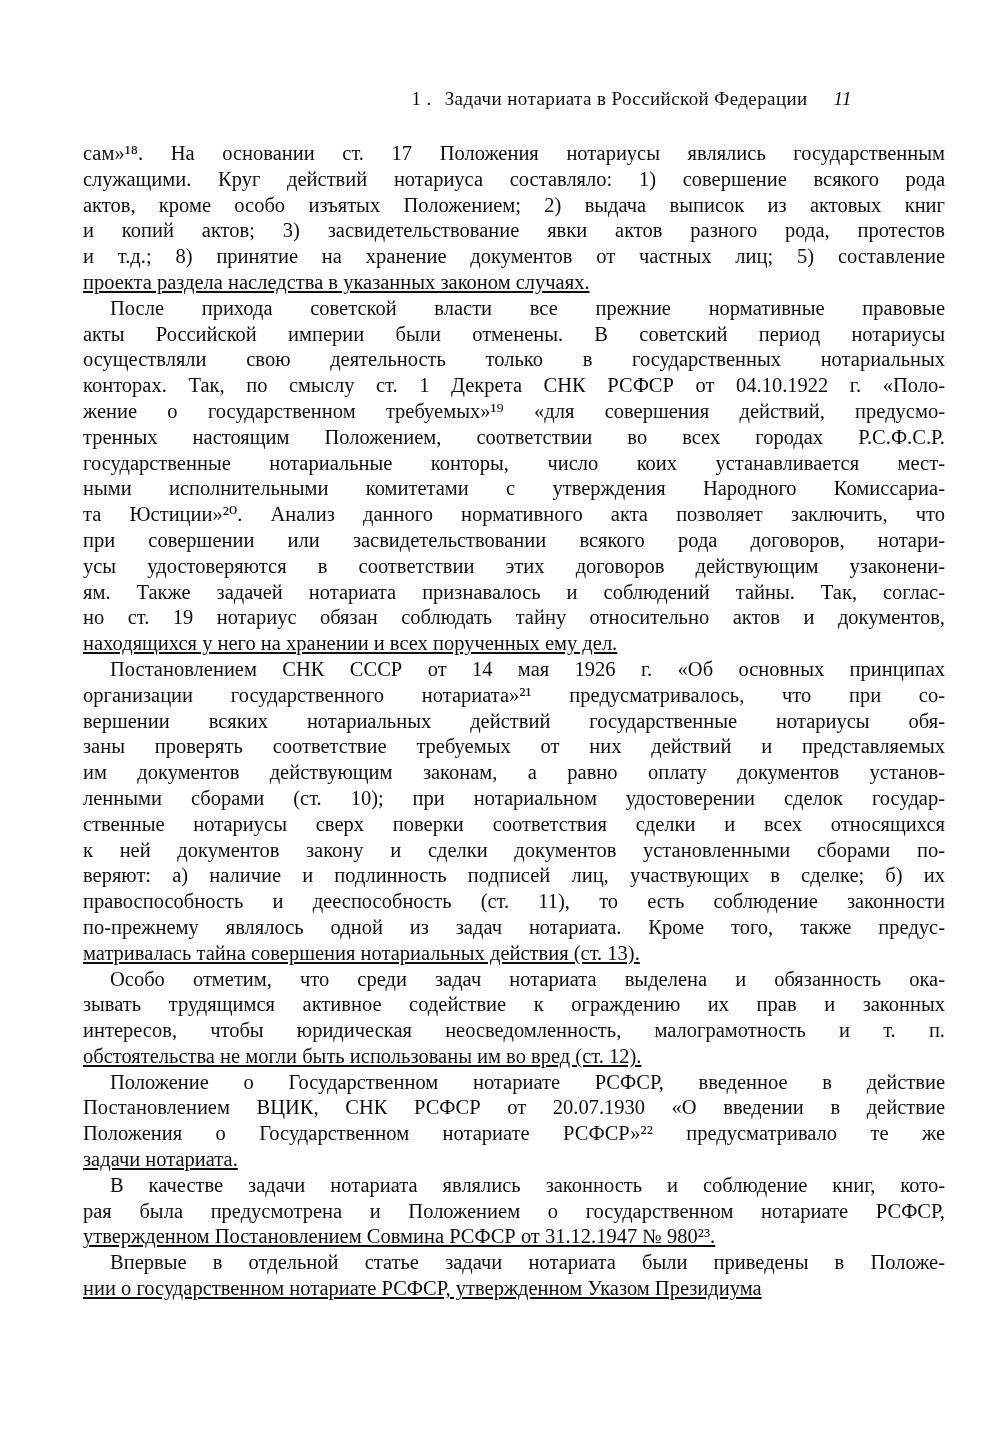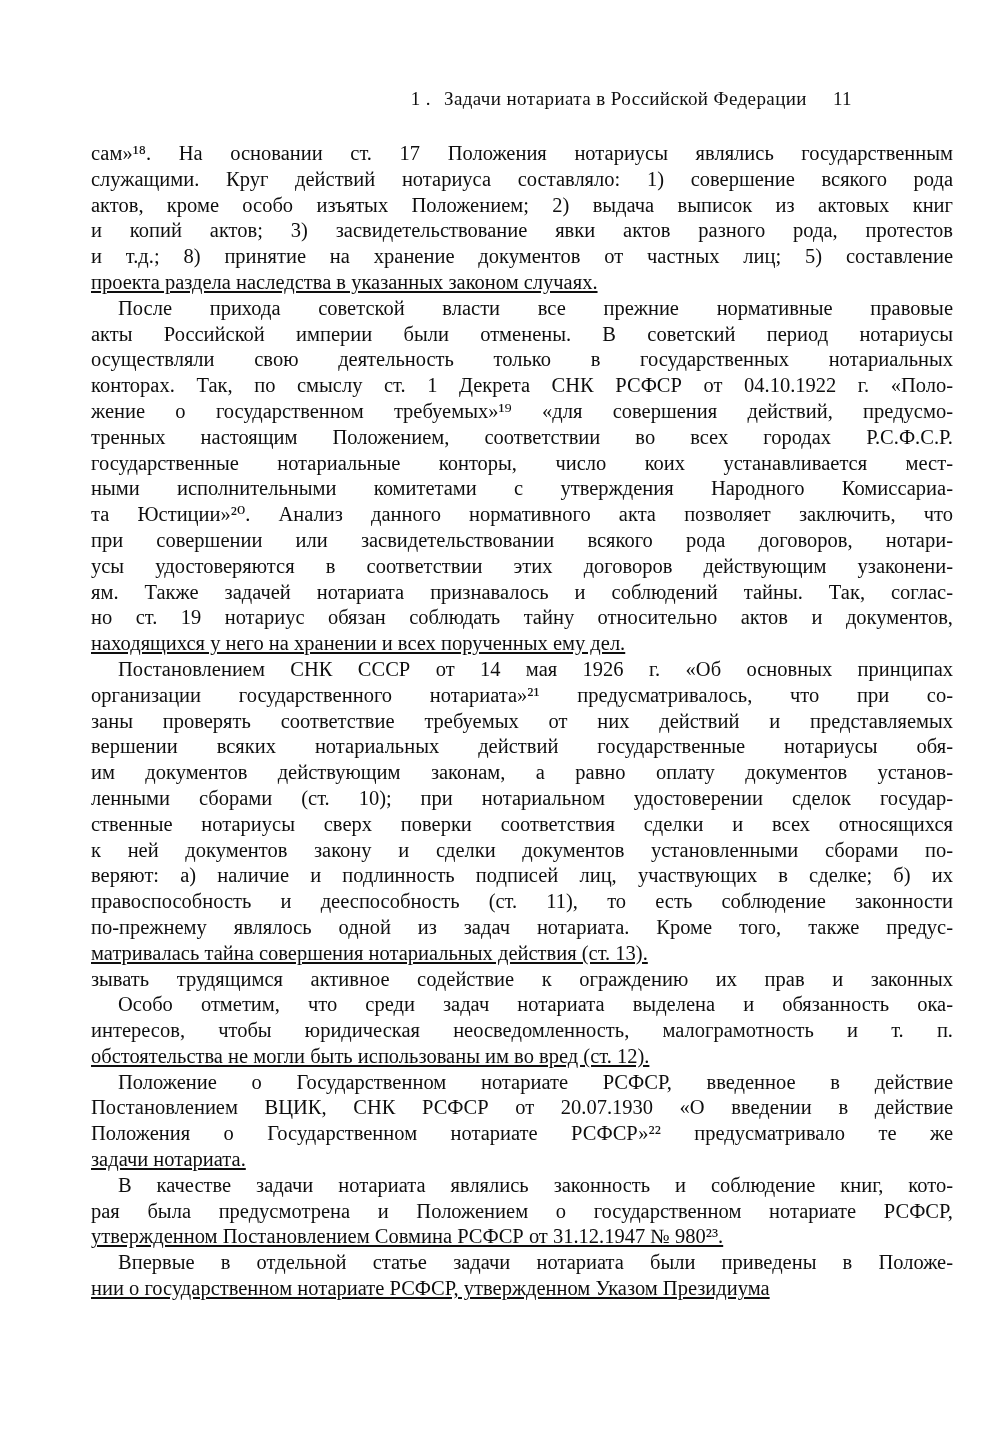--- a/index.html
+++ b/index.html
@@ -27,30 +27,30 @@
     justify-content: flex-end;
     align-items: baseline;
     font-size: 19px;
     letter-spacing: 0.4px;
     white-space: nowrap;
   }
   .head-number {
     margin-right: 13px;
   }
   .folio {
+    font-style: italic;
     margin-left: 26px;
   }
   .body-text {
     position: absolute;
     top: 141px;
     left: 83px;
     width: 862px;
     font-size: 20.5px;
     line-height: 25.8px;
-    margin-left: 8px;
   }
   .line {
     text-align: justify;
     text-align-last: justify;
   }
   .line.last {
     text-align-last: left;
     text-decoration: underline;
   }
   .line.indent {
@@ -82,32 +82,32 @@
       <div class="line">государственные нотариальные конторы, число коих устанавливается мест-</div>
       <div class="line">ными исполнительными комитетами с утверждения Народного Комиссариа-</div>
       <div class="line">та Юстиции»²⁰. Анализ данного нормативного акта позволяет заключить, что</div>
       <div class="line">при совершении или засвидетельствовании всякого рода договоров, нотари-</div>
       <div class="line">усы удостоверяются в соответствии этих договоров действующим узаконени-</div>
       <div class="line">ям. Также задачей нотариата признавалось и соблюдений тайны. Так, соглас-</div>
       <div class="line">но ст. 19 нотариус обязан соблюдать тайну относительно актов и документов,</div>
       <div class="line last">находящихся у него на хранении и всех порученных ему дел.</div>
       <div class="line indent">Постановлением СНК СССР от 14 мая 1926 г. «Об основных принципах</div>
       <div class="line">организации государственного нотариата»²¹ предусматривалось, что при со-</div>
+      <div class="line">вершении всяких нотариальных действий государственные нотариусы обя-</div>
       <div class="line">заны проверять соответствие требуемых от них действий и представляемых</div>
-      <div class="line">вершении всяких нотариальных действий государственные нотариусы обя-</div>
       <div class="line">им документов действующим законам, а равно оплату документов установ-</div>
       <div class="line">ленными сборами (ст. 10); при нотариальном удостоверении сделок государ-</div>
       <div class="line">ственные нотариусы сверх поверки соответствия сделки и всех относящихся</div>
       <div class="line">к ней документов закону и сделки документов установленными сборами по-</div>
       <div class="line">веряют: а) наличие и подлинность подписей лиц, участвующих в сделке; б) их</div>
       <div class="line">правоспособность и дееспособность (ст. 11), то есть соблюдение законности</div>
       <div class="line">по-прежнему являлось одной из задач нотариата. Кроме того, также предус-</div>
       <div class="line last">матривалась тайна совершения нотариальных действия (ст. 13).</div>
+      <div class="line indent">Особо отметим, что среди задач нотариата выделена и обязанность ока-</div>
       <div class="line">зывать трудящимся активное содействие к ограждению их прав и законных</div>
-      <div class="line indent">Особо отметим, что среди задач нотариата выделена и обязанность ока-</div>
       <div class="line">интересов, чтобы юридическая неосведомленность, малограмотность и т. п.</div>
       <div class="line last">обстоятельства не могли быть использованы им во вред (ст. 12).</div>
       <div class="line indent">Положение о Государственном нотариате РСФСР, введенное в действие</div>
       <div class="line">Постановлением ВЦИК, СНК РСФСР от 20.07.1930 «О введении в действие</div>
       <div class="line">Положения о Государственном нотариате РСФСР»²² предусматривало те же</div>
       <div class="line last">задачи нотариата.</div>
       <div class="line indent">В качестве задачи нотариата являлись законность и соблюдение книг, кото-</div>
       <div class="line">рая была предусмотрена и Положением о государственном нотариате РСФСР,</div>
       <div class="line last">утвержденном Постановлением Совмина РСФСР от 31.12.1947 № 980²³.</div>
       <div class="line indent">Впервые в отдельной статье задачи нотариата были приведены в Положе-</div>

